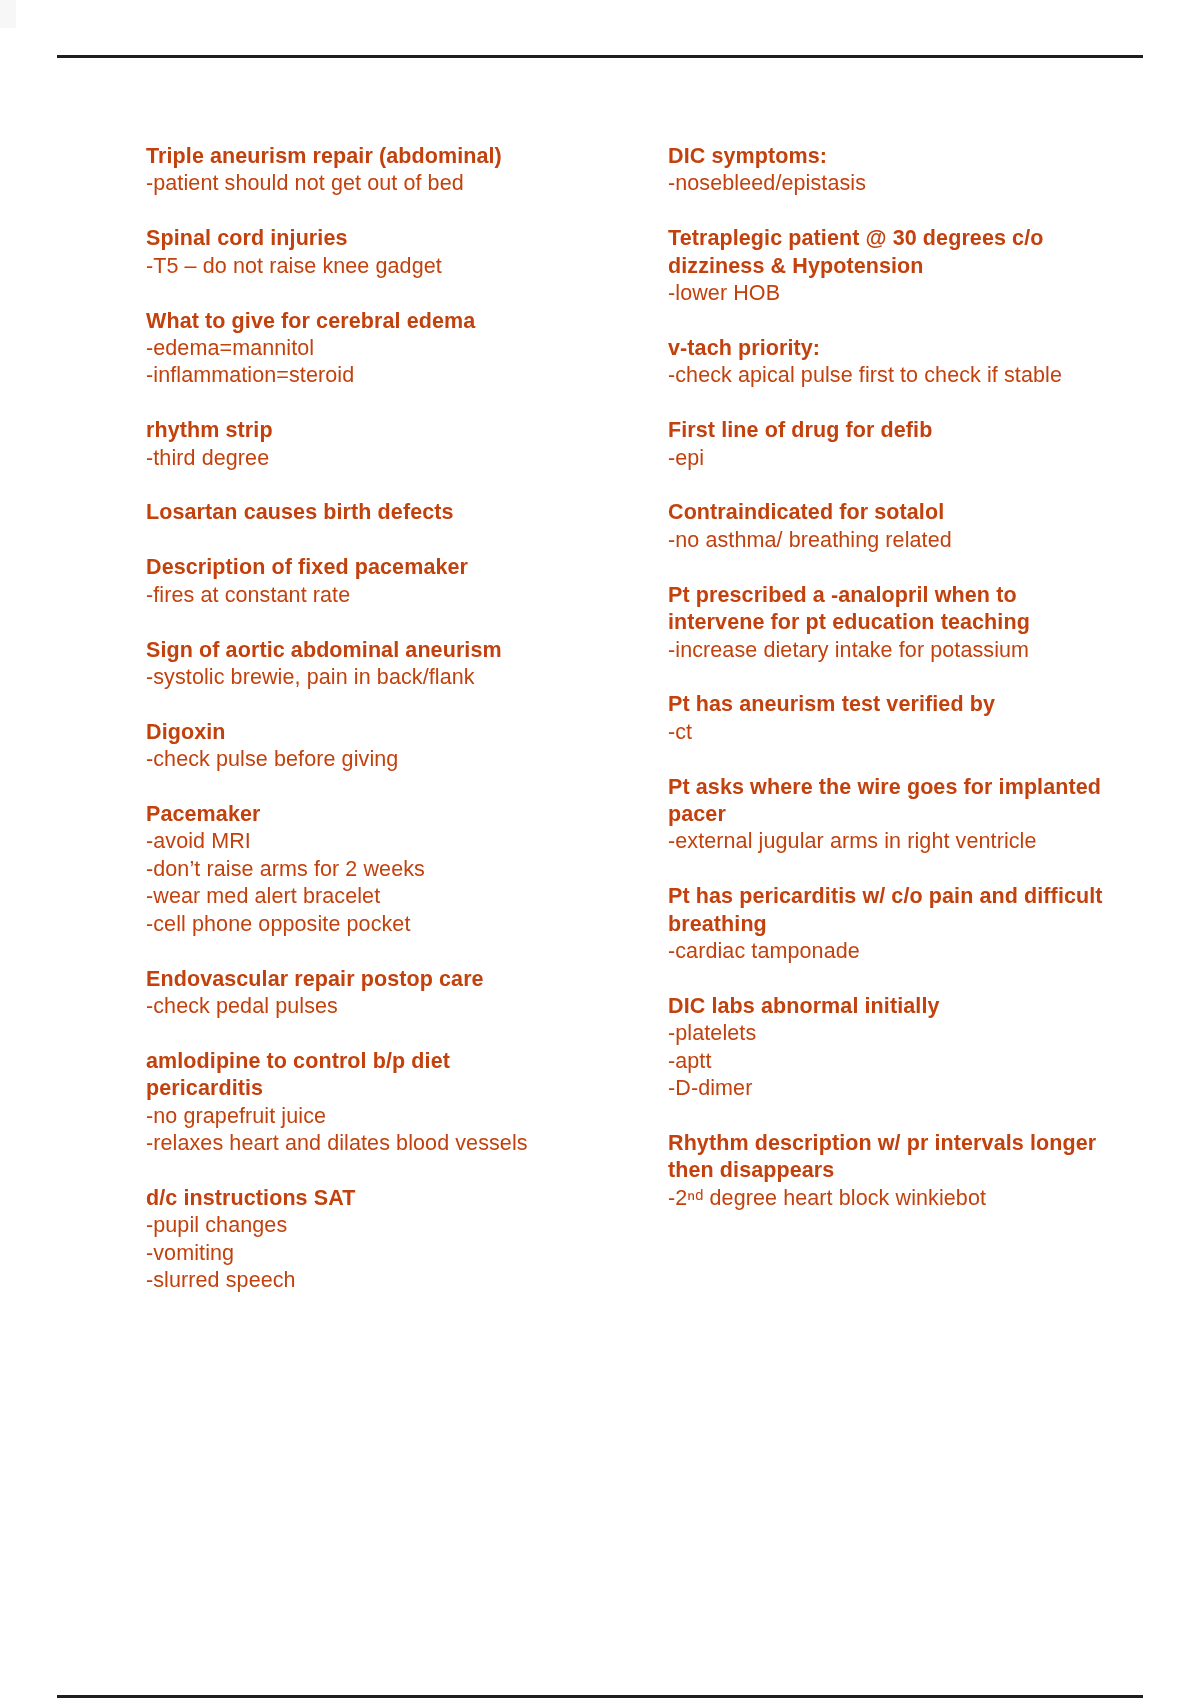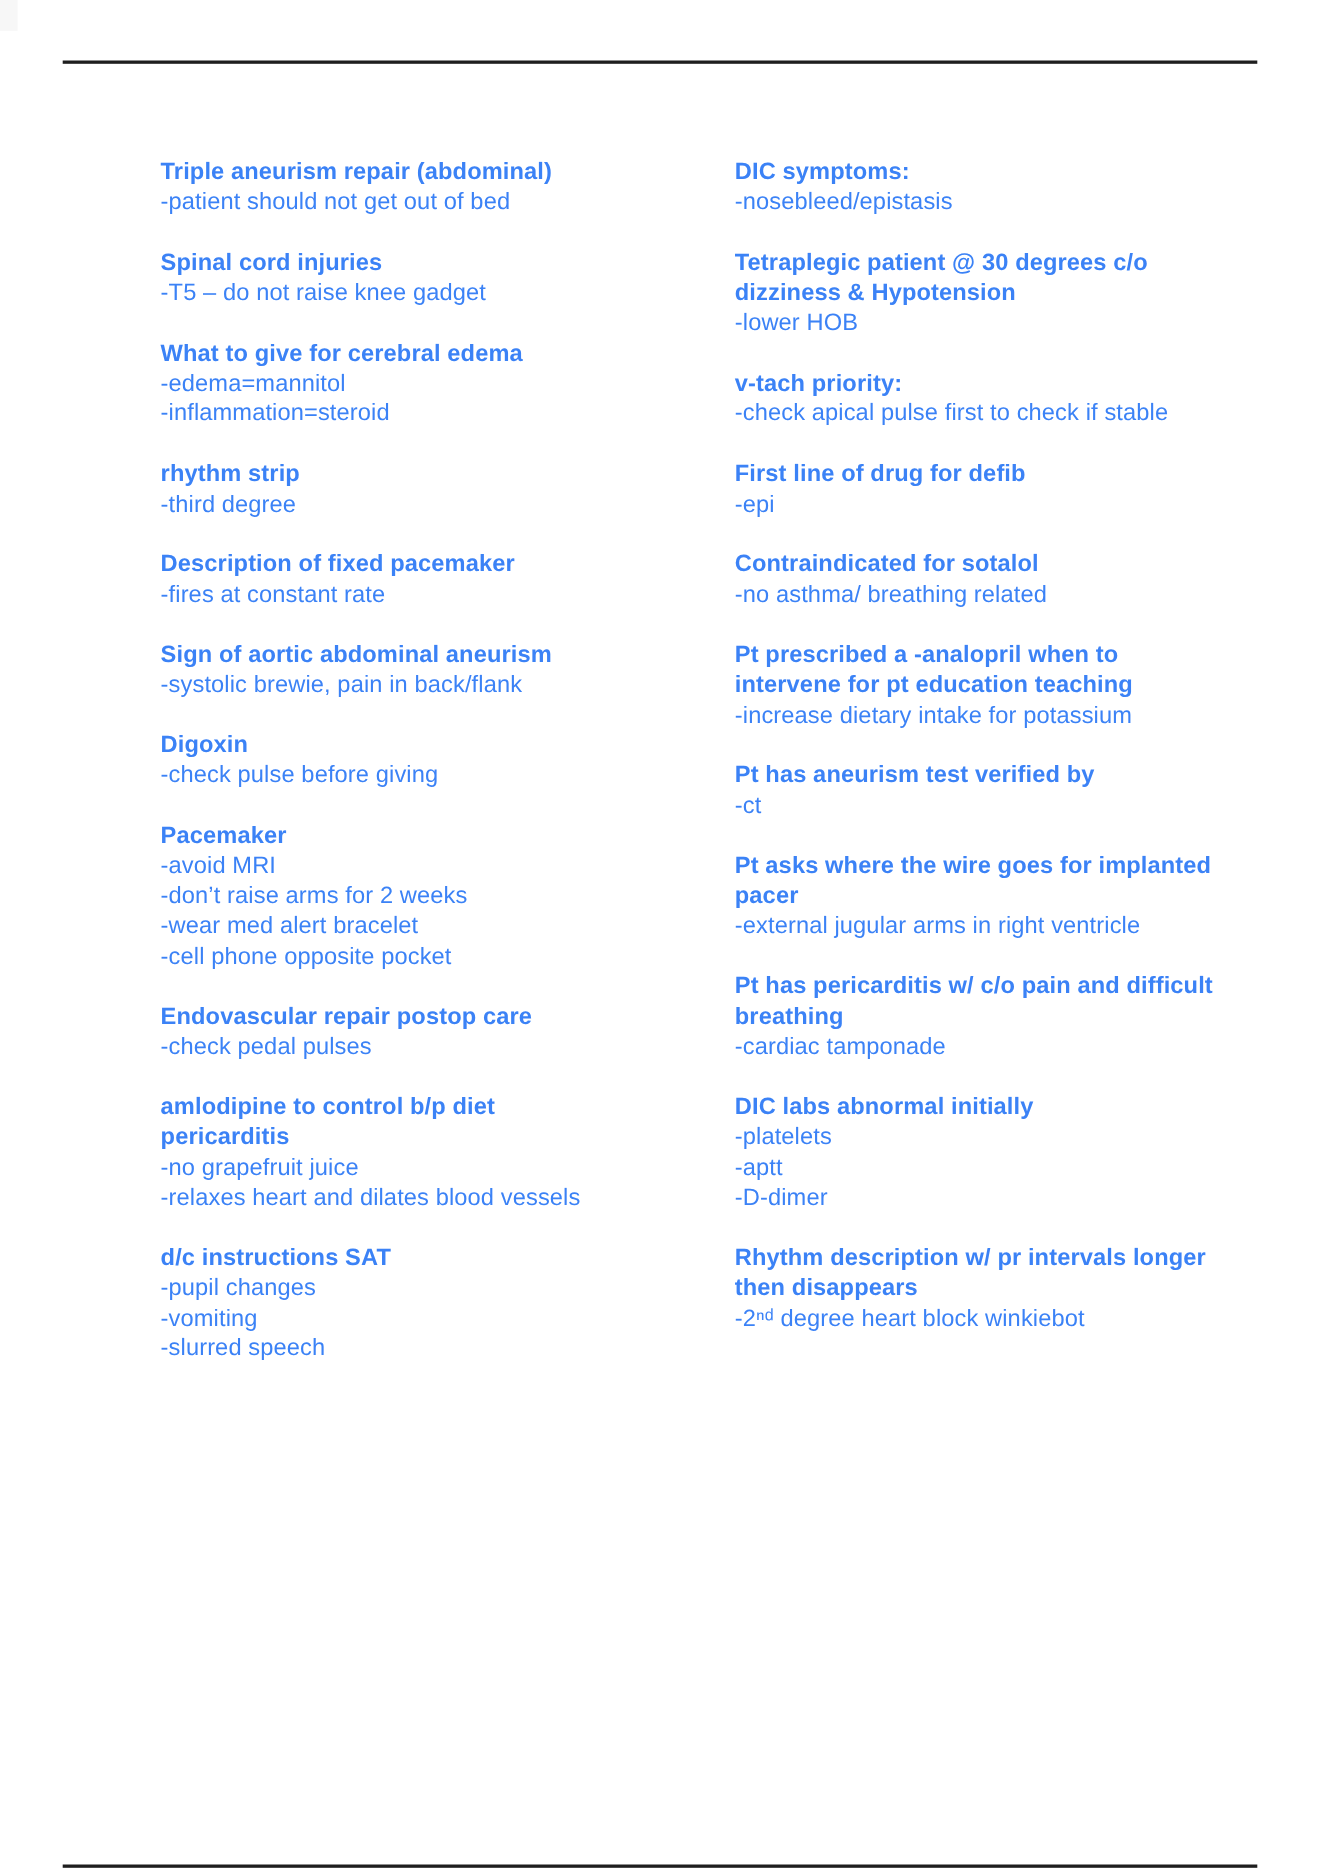--- a/index.html
+++ b/index.html
@@ -26,40 +26,43 @@
   }
   .col-left  { left:146px; }
   .col-right { left:668px; }
   .block { margin-bottom:27.42px; }
   .h-line { font-weight:bold; }
   .a-line { font-weight:normal; }
 </style>
 </head>
 <body>
 
-<div class="page" style="background: rgb(255, 255, 255); color: #3b82f6;">
+<div class="page" style="background: rgb(255, 255, 255); color: #c2410c;">
   <div class="corner-artifact"></div>
   <div class="rule rule-top" style="background: rgb(30, 30, 30);"></div>
   <div class="col col-left">
       <div class="block">
         <div class="h-line">Triple aneurism repair (abdominal)</div>
         <div class="a-line">-patient should not get out of bed</div>
       </div>
       <div class="block">
         <div class="h-line">Spinal cord injuries</div>
         <div class="a-line">-T5 – do not raise knee gadget</div>
       </div>
       <div class="block">
         <div class="h-line">What to give for cerebral edema</div>
         <div class="a-line">-edema=mannitol</div>
         <div class="a-line">-inflammation=steroid</div>
       </div>
       <div class="block">
         <div class="h-line">rhythm strip</div>
         <div class="a-line">-third degree</div>
+      </div>
+      <div class="block">
+        <div class="h-line">Losartan causes birth defects</div>
       </div>
       <div class="block">
         <div class="h-line">Description of fixed pacemaker</div>
         <div class="a-line">-fires at constant rate</div>
       </div>
       <div class="block">
         <div class="h-line">Sign of aortic abdominal aneurism</div>
         <div class="a-line">-systolic brewie, pain in back/flank</div>
       </div>
       <div class="block">

